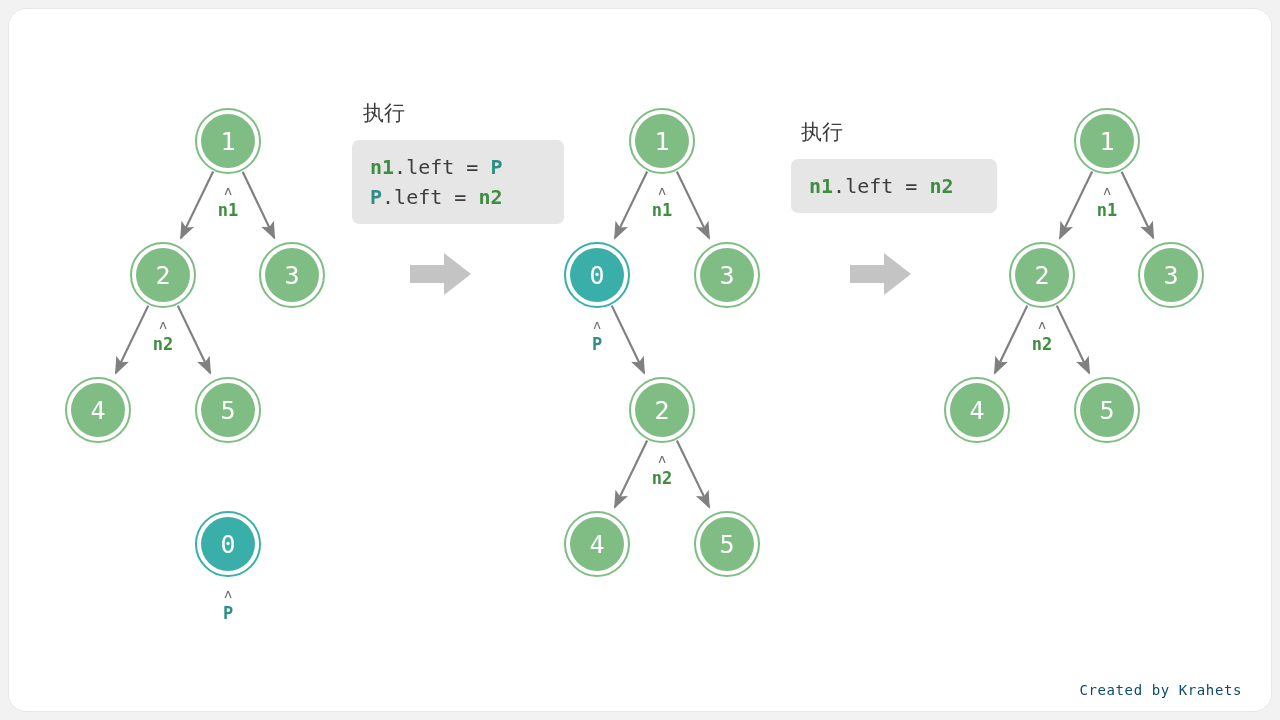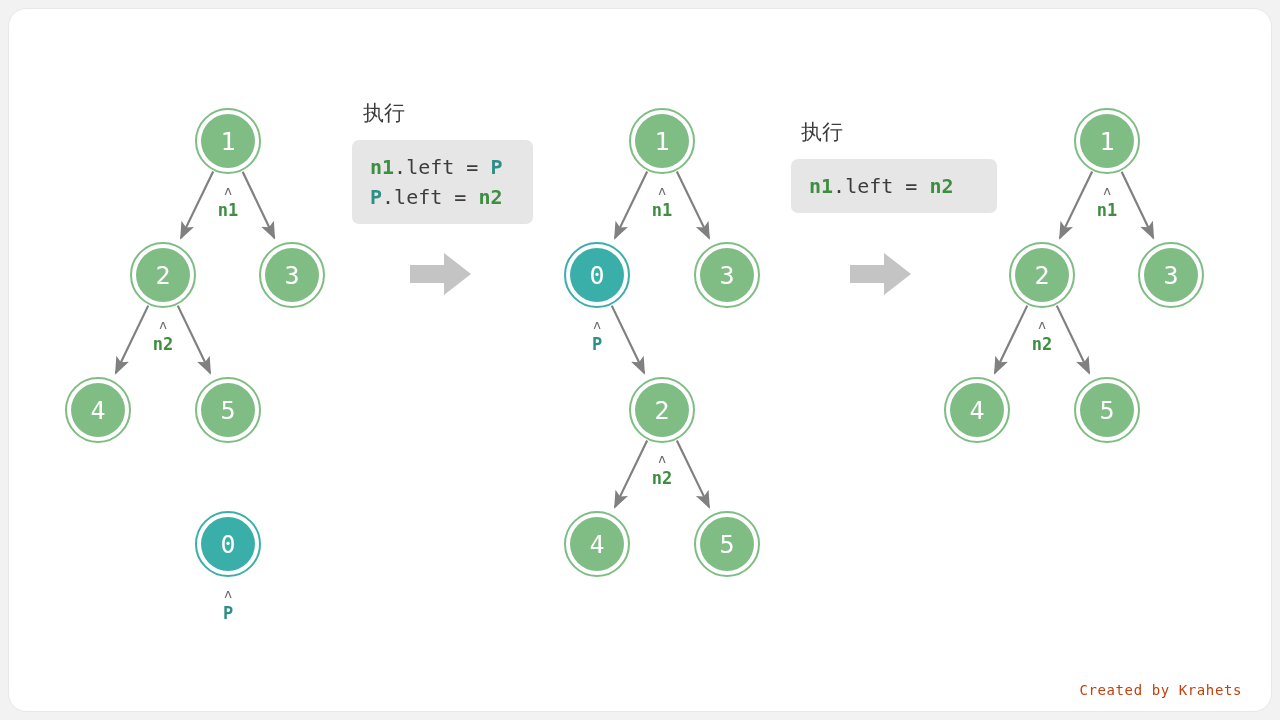--- a/index.html
+++ b/index.html
@@ -126,21 +126,21 @@
   .codebox .tok-ptr  { color: #2f8f86; font-weight: bold; }
   .codebox .tok-plain{ color: #3c3c3c; }
 
   
   #watermark {
     position: absolute;
     right: 38px;
     bottom: 22px;
     font-family: "DejaVu Sans Mono", monospace;
     font-size: 14px;
-    color: #c2410c;
+    color: #0c4a6e;
     letter-spacing: 0.6px;
     white-space: nowrap;
   }
 </style>
 </head>
 <body>
 
 <div id="canvas">
   <div id="card"></div>
 
@@ -226,18 +226,18 @@
       <div class="node green" style="left: 944px; top: 377px;">
         <div class="inner">4</div>
       </div>
       <div class="node green" style="left: 1074px; top: 377px;">
         <div class="inner">5</div>
       </div>
       <div class="ptr green-lbl" style="left: 1067px; top: 185px; width: 80px;"><span class="caret">ʌ</span><span>n1</span></div>
       <div class="ptr green-lbl" style="left: 1002px; top: 319px; width: 80px;"><span class="caret">ʌ</span><span>n2</span></div>
       <div class="step-title" style="left: 363px; top: 99px;">执行</div>
       <div class="step-title" style="left: 801px; top: 118px;">执行</div>
-      <div class="codebox" style="left: 352px; top: 140px; width: 181px;"><div><span class="tok-var">n1</span><span class="tok-plain">.left = </span><span class="tok-ptr">P</span></div><div><span class="tok-ptr">P</span><span class="tok-plain">.left = </span><span class="tok-var">n2</span></div></div>
+      <div class="codebox" style="left: 352px; top: 140px; width: 212px;"><div><span class="tok-var">n1</span><span class="tok-plain">.left = </span><span class="tok-ptr">P</span></div><div><span class="tok-ptr">P</span><span class="tok-plain">.left = </span><span class="tok-var">n2</span></div></div>
       <div class="codebox" style="left: 791px; top: 159px; width: 206px;"><div><span class="tok-var">n1</span><span class="tok-plain">.left = </span><span class="tok-var">n2</span></div></div>
     </div>
 
   <div id="watermark">Created by Krahets</div>
 </div>
 
 </body></html>

